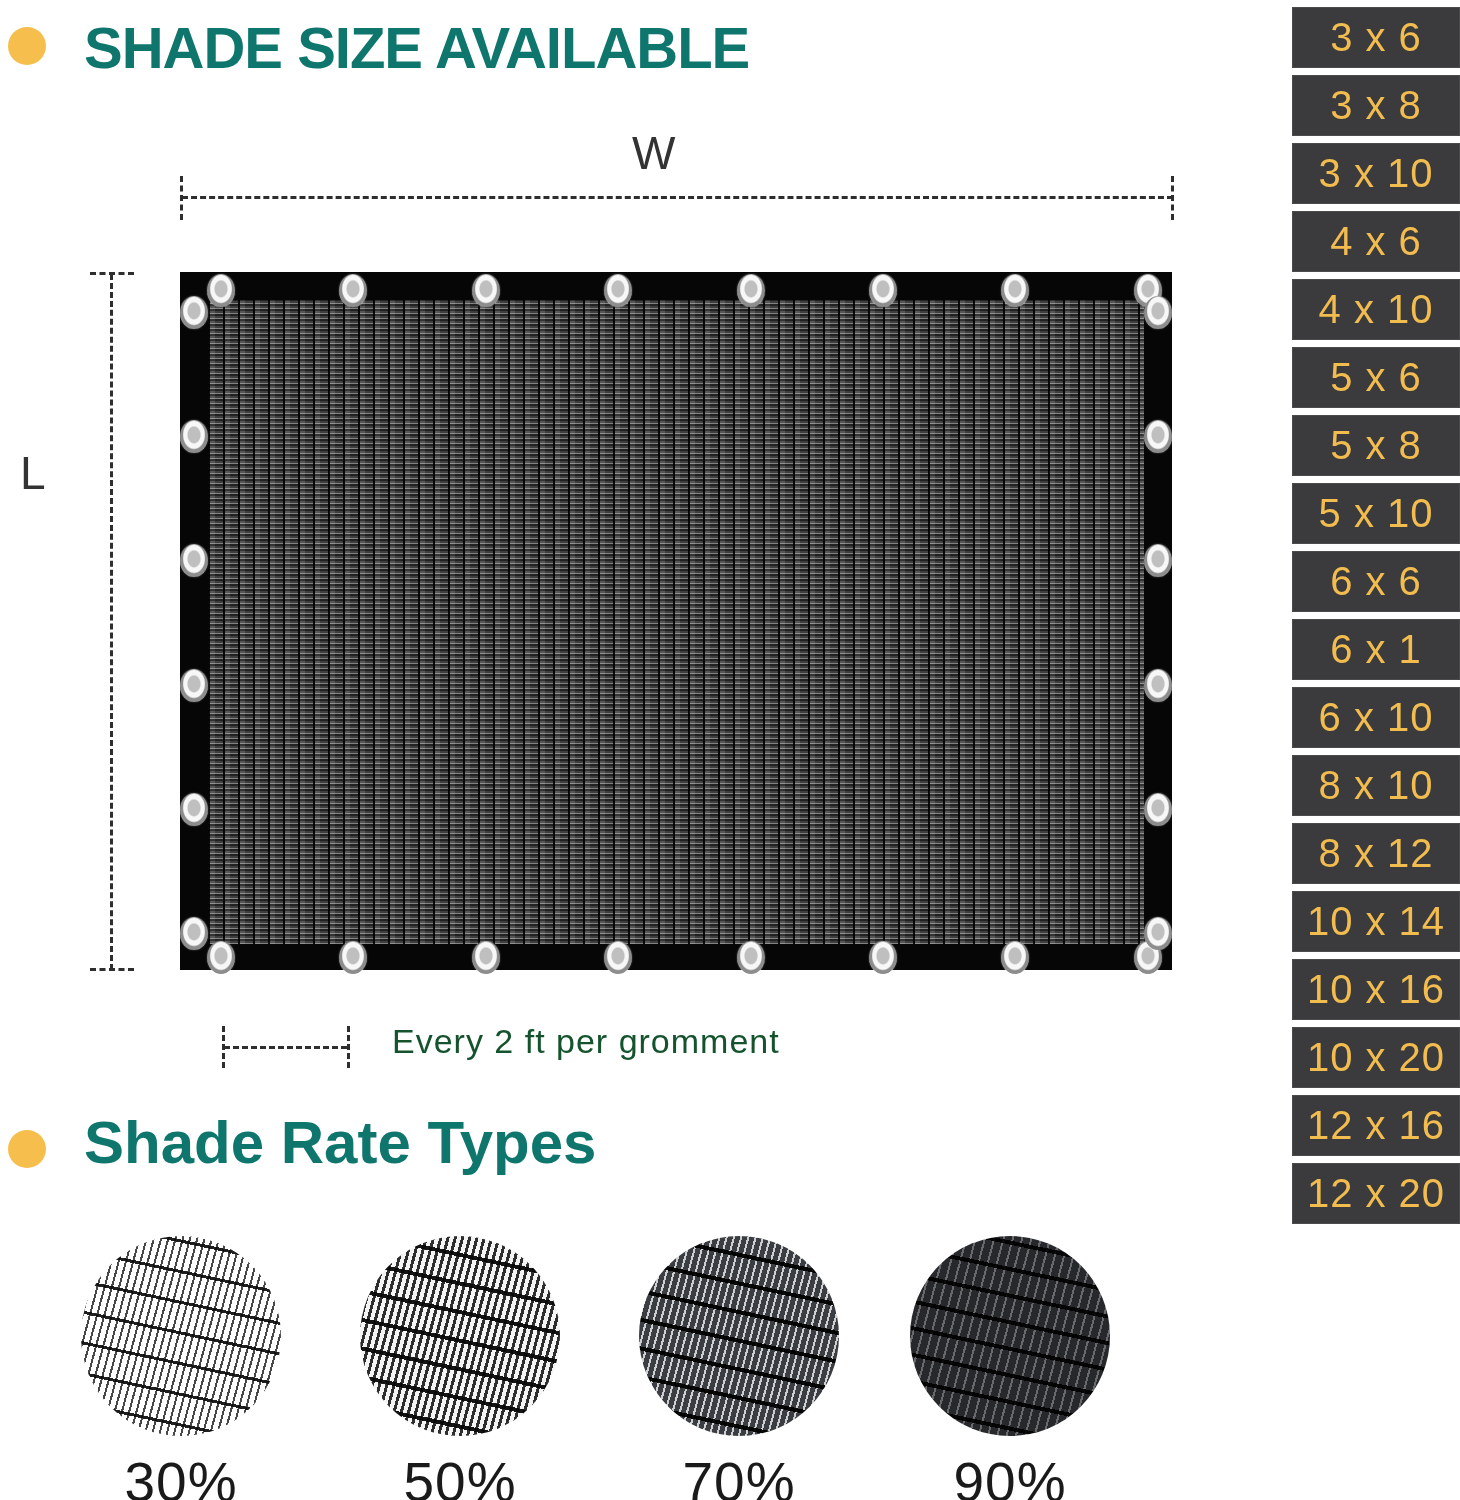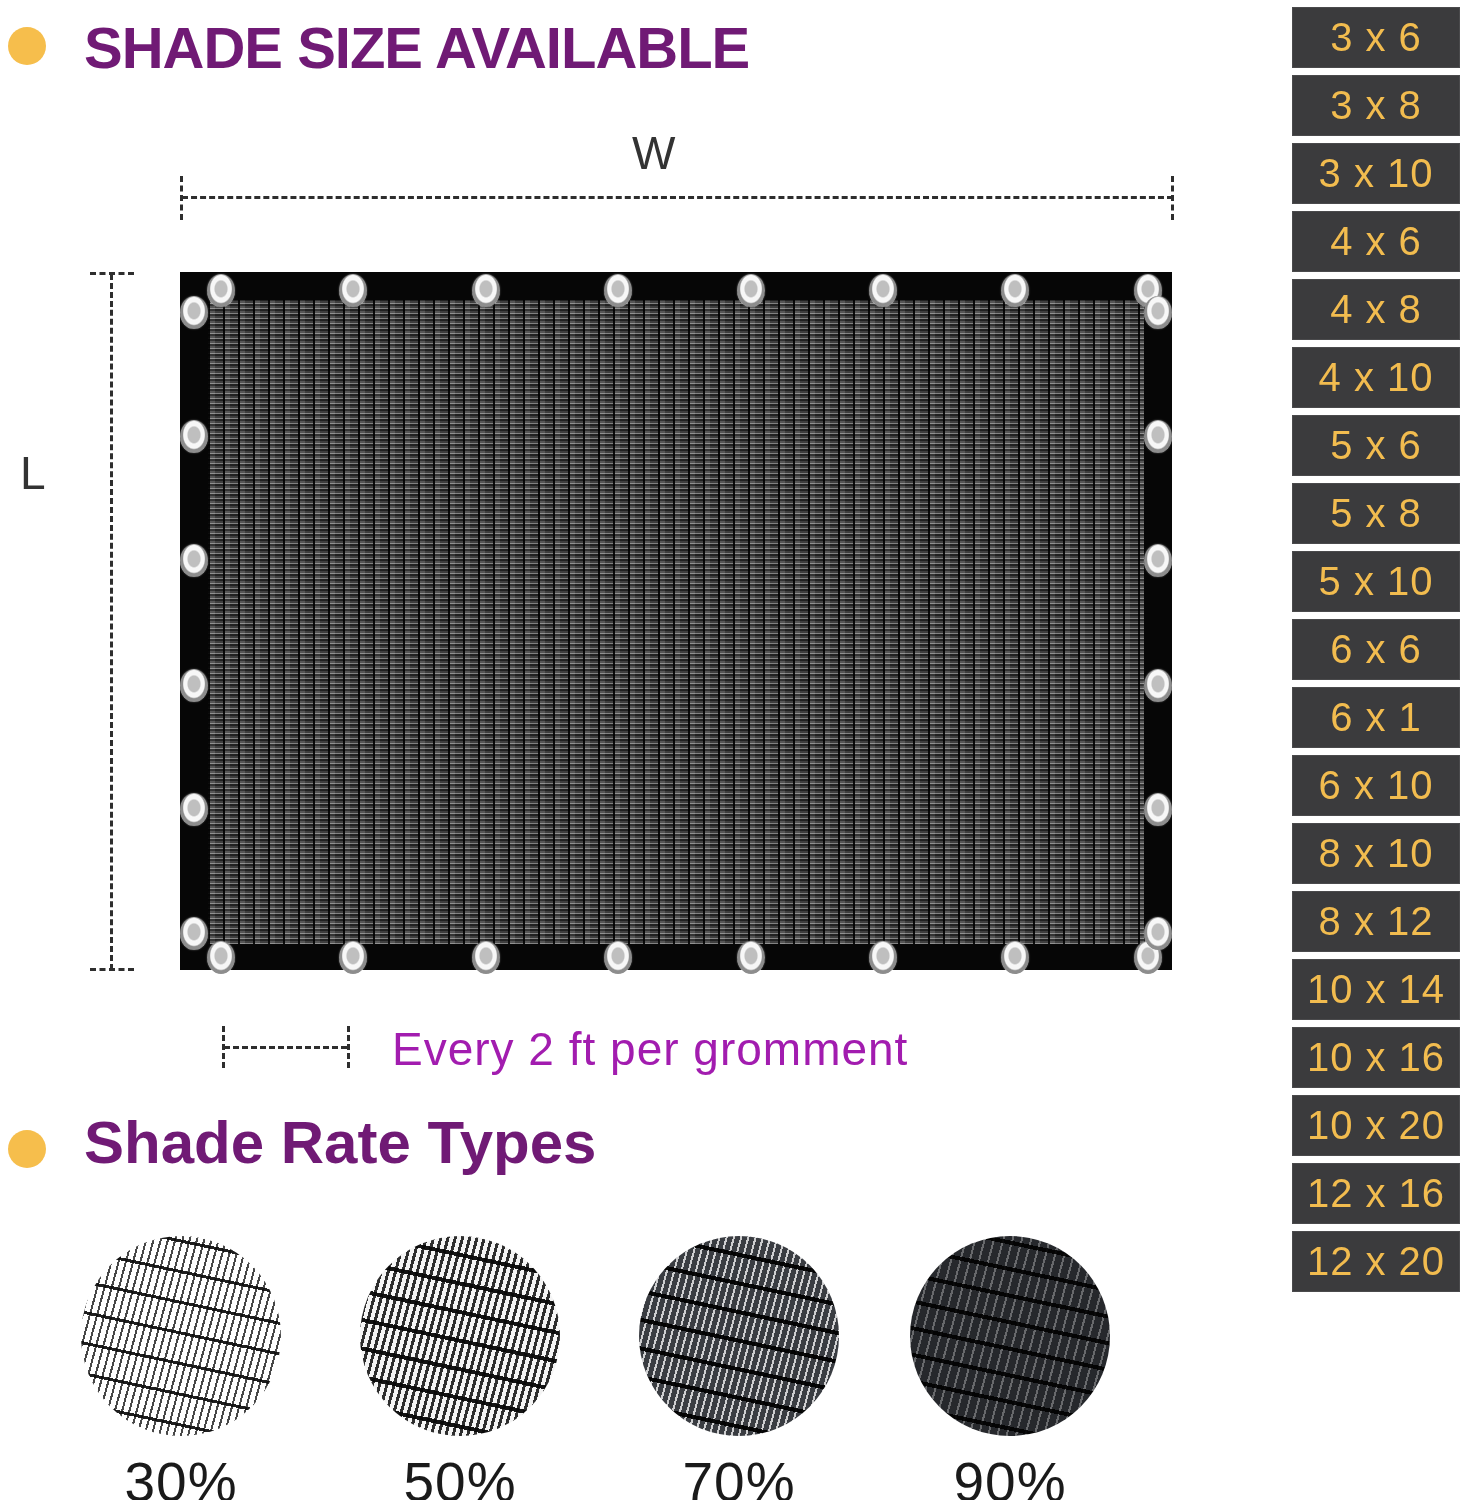--- a/index.html
+++ b/index.html
@@ -5,21 +5,21 @@
   html,body{margin:0;padding:0;background:#ffffff;}
   #stage{
     position:relative;width:1460px;height:1500px;background:#ffffff;overflow:hidden;
     font-family:"Liberation Sans", sans-serif;
   }
   
   .bullet{
     position:absolute;width:38px;height:38px;border-radius:50%;background:#F6BE4C;
   }
   .heading{
-    position:absolute;color:#701a75;font-weight:800;white-space:nowrap;
+    position:absolute;color:#0f766e;font-weight:800;white-space:nowrap;
     letter-spacing:-1px;
   }
   #size-title{left:84px;top:14px;font-size:58px;}
   #rate-title{left:84px;top:1108px;font-size:60px;letter-spacing:0px;}
   #size-bullet{left:8px;top:27px;}
   #rate-bullet{left:8px;top:1130px;}
 
   
   .dim-h{position:absolute;border-top:3px dashed #2e2e2e;}
   .dim-v{position:absolute;border-left:3px dashed #2e2e2e;}
@@ -33,21 +33,21 @@
   #l-line{left:110px;top:274px;height:696px;}
   #l-tick-top{left:90px;top:272px;width:44px;}
   #l-tick-bottom{left:90px;top:968px;width:44px;}
   #l-label{left:20px;top:446px;}
 
   
   #g-tick-left{left:222px;top:1026px;height:42px;}
   #g-tick-right{left:347px;top:1026px;height:42px;}
   #g-line{left:224px;top:1046px;width:123px;}
   #grommet-note{
-    position:absolute;left:392px;top:1022px;font-size:46px;color:#a21caf;
+    position:absolute;left:392px;top:1022px;font-size:34px;color:#14532d;
     letter-spacing:1px;white-space:nowrap;
   }
 
   
   #shade{
     position:absolute;left:180px;top:272px;width:992px;height:698px;background:#060606;
   }
   #shade-mesh{
     position:absolute;left:28px;top:28px;right:28px;bottom:26px;
     background-color:#2b2b2b;
@@ -185,21 +185,20 @@
         <div class="rate-circle rate-90"></div>
         <div class="rate-label">90%</div>
       </div>
     </div>
 
   <div id="size-list">
       <div class="size-box">3 x 6</div>
       <div class="size-box">3 x 8</div>
       <div class="size-box">3 x 10</div>
       <div class="size-box">4 x 6</div>
-      <div class="size-box">4 x 8</div>
       <div class="size-box">4 x 10</div>
       <div class="size-box">5 x 6</div>
       <div class="size-box">5 x 8</div>
       <div class="size-box">5 x 10</div>
       <div class="size-box">6 x 6</div>
       <div class="size-box">6 x 1</div>
       <div class="size-box">6 x 10</div>
       <div class="size-box">8 x 10</div>
       <div class="size-box">8 x 12</div>
       <div class="size-box">10 x 14</div>

